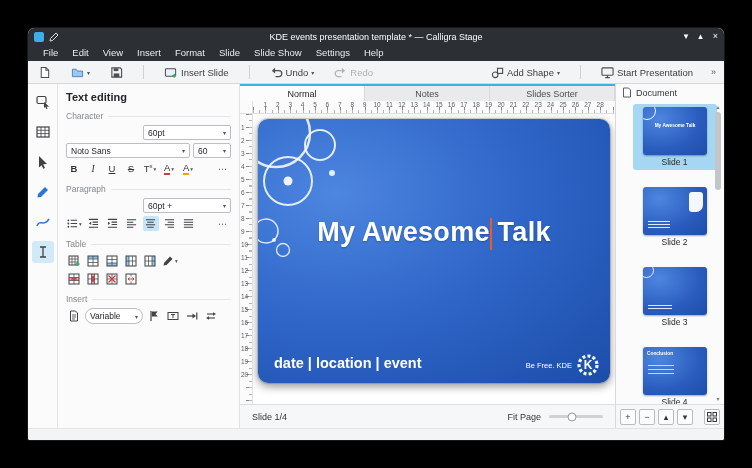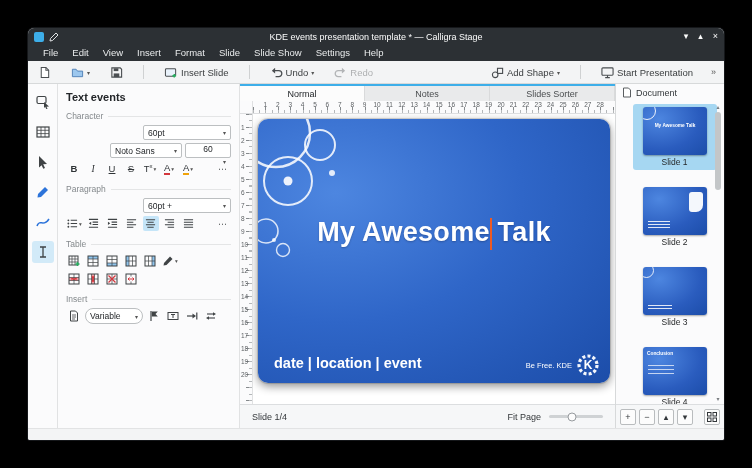--- a/index.html
+++ b/index.html
@@ -52,22 +52,22 @@
   .panel-title { font-size:11px; font-weight:bold; margin:1px 0 8px; color:#232629; }
   .section { display:flex; align-items:center; gap:5px; margin:8px 0 4px;
     color:#84898c; font-size:8.5px; }
   .section::after { content:""; flex:1; height:1px; background:#e4e5e6; }
   .orow { display:flex; gap:3px; margin:3px 0; align-items:center; }
   .orow.right { justify-content:flex-end; }
   .combo { border:1px solid #bcbfc1; border-radius:2px; background:#fff; height:15px;
     display:flex; align-items:center; padding:0 4px; gap:4px; font-size:8.5px; color:#232629; }
   .combo .chev { margin-left:auto; font-size:6px; color:#555; }
   .combo.w-style { width:88px; }
-  .combo.w-font { flex:1;margin-left:44px; }
-  .combo.w-size { width:46px;flex-direction:column; }
+  .combo.w-font { flex:1; }
+  .combo.w-size { width:38px; }
   .combo.w-var { width:58px; height:16px;border-radius:8px; }
   .ibtn { min-width:16px; height:15px; border-radius:2px; display:flex; align-items:center;
     justify-content:center; font-size:9.5px; color:#2f3336; gap:1px; padding:0 1px; }
   .ibtn .chev { font-size:5.5px; color:#555; }
   .ibtn.sel { background:#c5e5f8; }
   .ibtn.more { margin-left:auto; font-size:9px; letter-spacing:1px; }
   .b { font-weight:bold; }
   .i { font-style:italic; font-family:"Liberation Serif", serif; }
   .u { text-decoration:underline; }
   .s { text-decoration:line-through; }
@@ -336,21 +336,21 @@
       <span class="tool active">
         <span class="ic">
           <svg width="14" height="14" viewBox="0 0 14 14">
                 <path d="M4 2h6M7 2v10M4 12h6" fill="none" stroke="#3f4345" stroke-width="1.3"></path>
               </svg>
         </span>
       </span>
     </div>
 
     <div class="options">
-      <div class="panel-title">Text events</div>
+      <div class="panel-title">Text editing</div>
 
       <div class="section">
             <span>Character</span>
           </div>
       <div class="orow right">
         <span class="combo w-style">
           <span>60pt</span>
           <span class="chev">▾</span>
         </span>
       </div>

